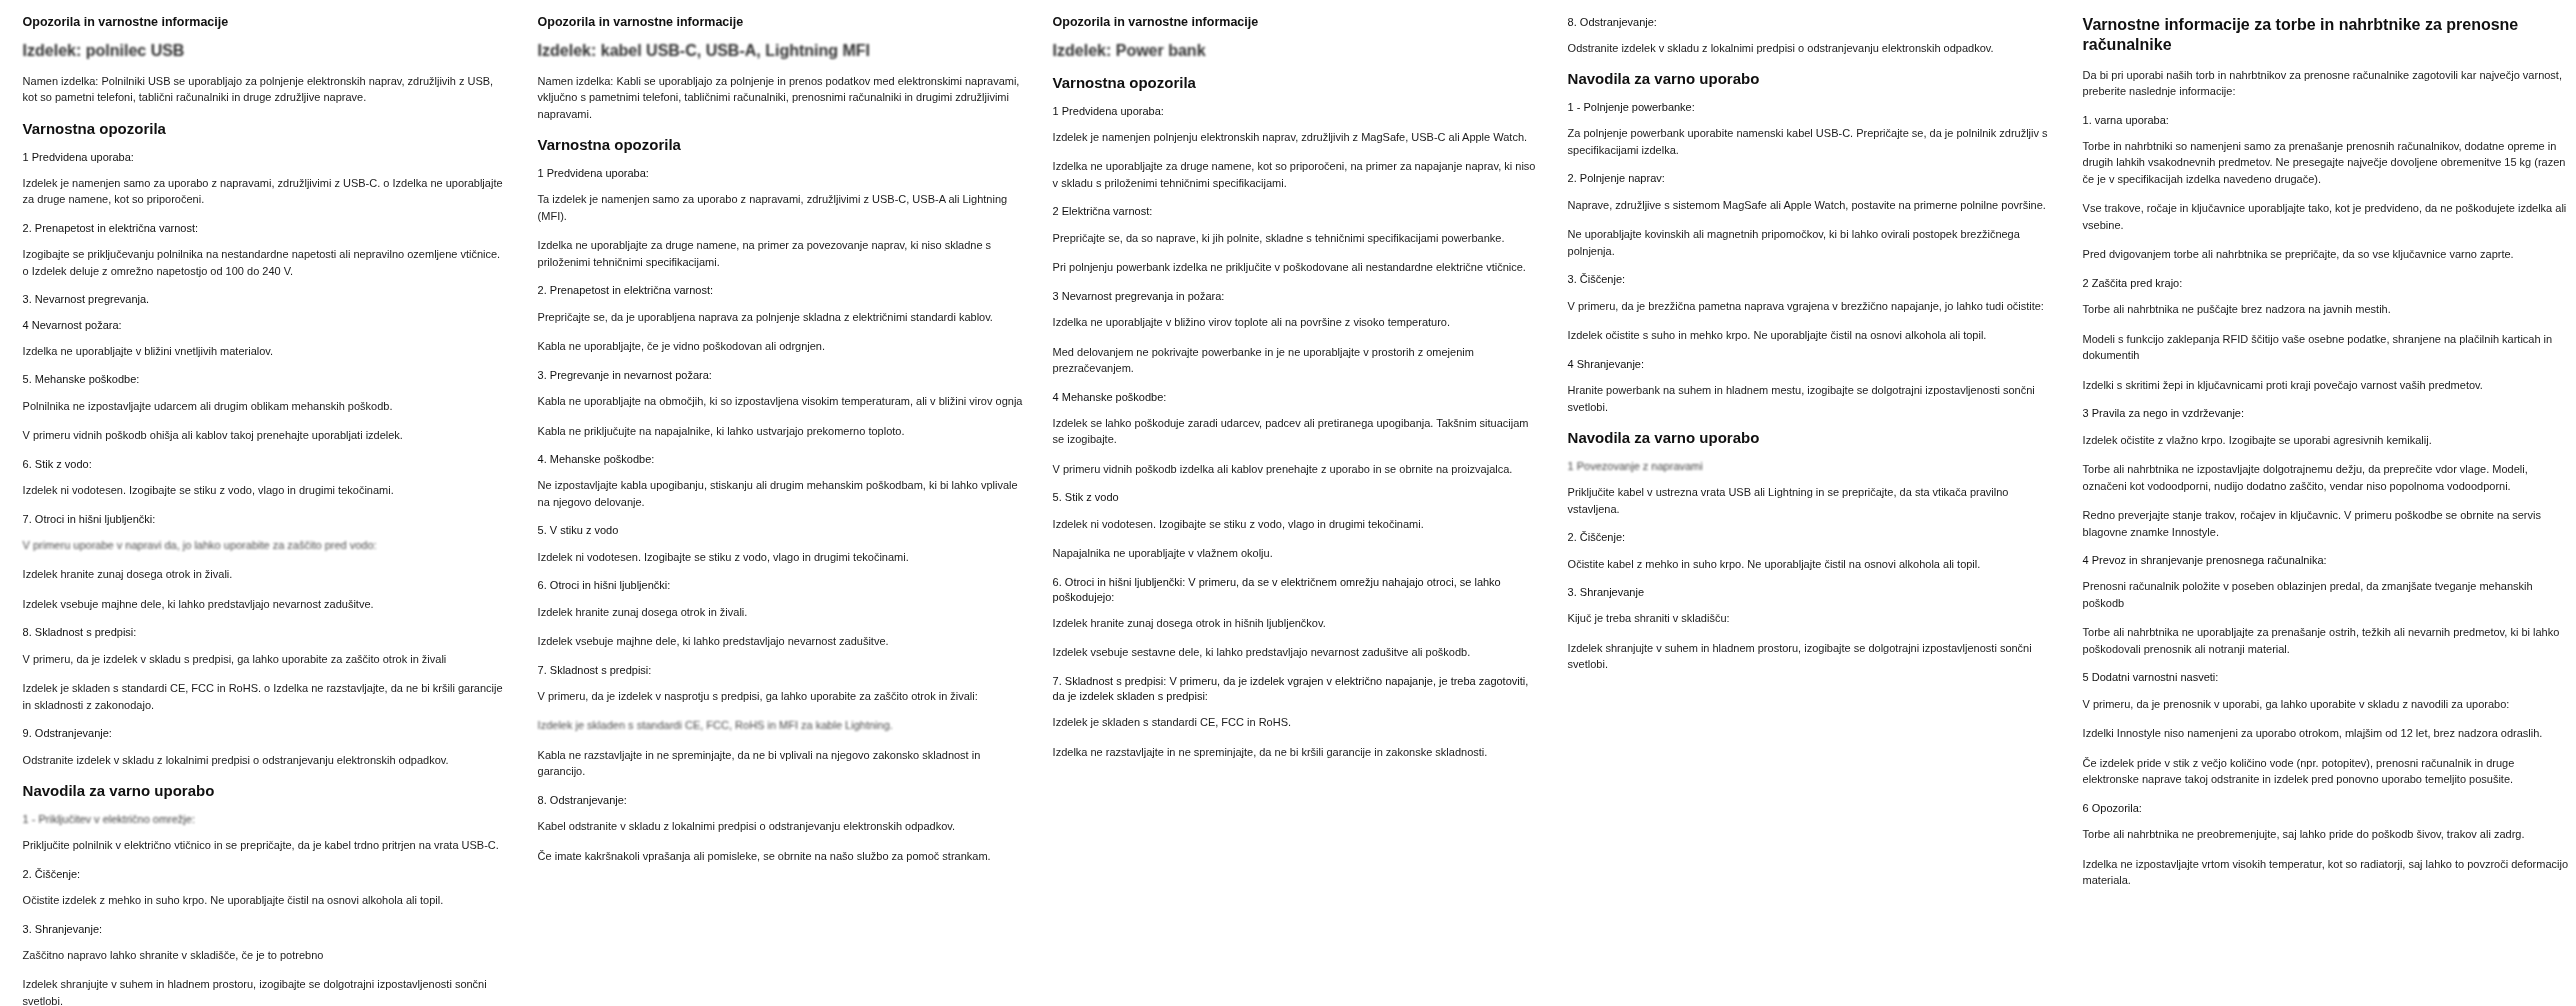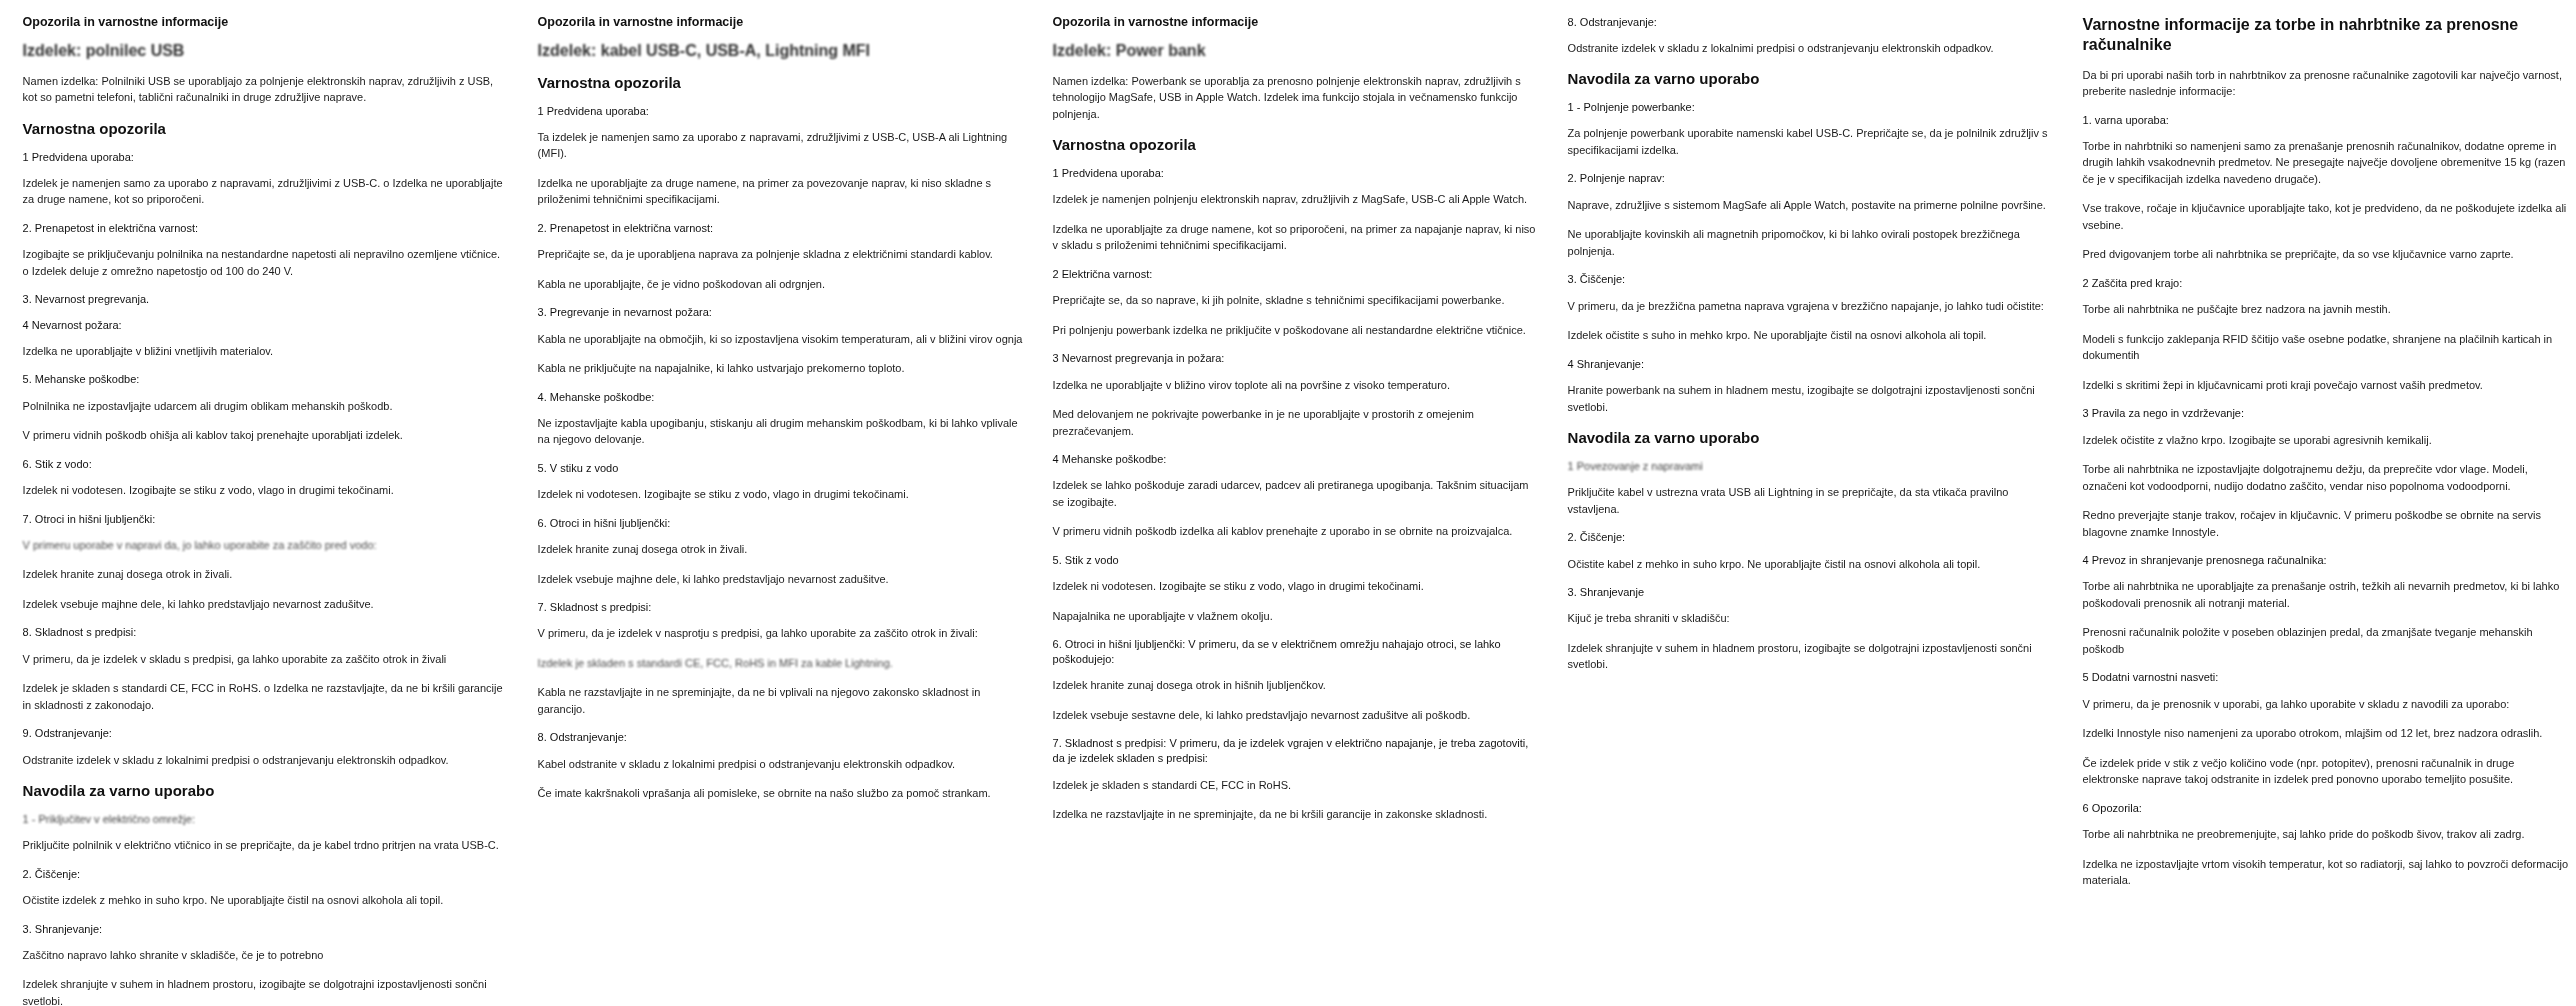--- a/index.html
+++ b/index.html
@@ -109,20 +109,21 @@
     <div class="item-head">2. Čiščenje:</div>
     <div class="para">Očistite izdelek z mehko in suho krpo. Ne uporabljajte čistil na osnovi alkohola ali topil.</div>
     <div class="item-head">3. Shranjevanje:</div>
     <div class="para">Zaščitno napravo lahko shranite v skladišče, če je to potrebno</div>
     <div class="para">Izdelek shranjujte v suhem in hladnem prostoru, izogibajte se dolgotrajni izpostavljenosti sončni svetlobi.</div>
   </div>
 
   <div class="column">
     <div class="doc-title">Opozorila in varnostne informacije</div>
     <div class="subtitle blur-soft">Izdelek: kabel USB-C, USB-A, Lightning MFI</div>
+    <div class="para">Namen izdelka: Kabli se uporabljajo za polnjenje in prenos podatkov med elektronskimi napravami, vključno s pametnimi telefoni, tabličnimi računalniki, prenosnimi računalniki in drugimi združljivimi napravami.</div>
     <div class="section-head">Varnostna opozorila</div>
     <div class="item-head">1 Predvidena uporaba:</div>
     <div class="para">Ta izdelek je namenjen samo za uporabo z napravami, združljivimi z USB-C, USB-A ali Lightning (MFI).</div>
     <div class="para">Izdelka ne uporabljajte za druge namene, na primer za povezovanje naprav, ki niso skladne s priloženimi tehničnimi specifikacijami.</div>
     <div class="item-head">2. Prenapetost in električna varnost:</div>
     <div class="para">Prepričajte se, da je uporabljena naprava za polnjenje skladna z električnimi standardi kablov.</div>
     <div class="para">Kabla ne uporabljajte, če je vidno poškodovan ali odrgnjen.</div>
     <div class="item-head">3. Pregrevanje in nevarnost požara:</div>
     <div class="para">Kabla ne uporabljajte na območjih, ki so izpostavljena visokim temperaturam, ali v bližini virov ognja</div>
     <div class="para">Kabla ne priključujte na napajalnike, ki lahko ustvarjajo prekomerno toploto.</div>
@@ -138,21 +139,20 @@
     <div class="para blur">Izdelek je skladen s standardi CE, FCC, RoHS in MFI za kable Lightning.</div>
     <div class="para">Kabla ne razstavljajte in ne spreminjajte, da ne bi vplivali na njegovo zakonsko skladnost in garancijo.</div>
     <div class="item-head">8. Odstranjevanje:</div>
     <div class="para">Kabel odstranite v skladu z lokalnimi predpisi o odstranjevanju elektronskih odpadkov.</div>
     <div class="para">Če imate kakršnakoli vprašanja ali pomislekе, se obrnite na našo službo za pomoč strankam.</div>
   </div>
 
   <div class="column">
     <div class="doc-title">Opozorila in varnostne informacije</div>
     <div class="subtitle blur-soft">Izdelek: Power bank</div>
-    <div class="para">Namen izdelka: Powerbank se uporablja za prenosno polnjenje elektronskih naprav, združljivih s tehnologijo MagSafe, USB in Apple Watch. Izdelek ima funkcijo stojala in večnamensko funkcijo polnjenja.</div>
     <div class="section-head">Varnostna opozorila</div>
     <div class="item-head">1 Predvidena uporaba:</div>
     <div class="para">Izdelek je namenjen polnjenju elektronskih naprav, združljivih z MagSafe, USB-C ali Apple Watch.</div>
     <div class="para">Izdelka ne uporabljajte za druge namene, kot so priporočeni, na primer za napajanje naprav, ki niso v skladu s priloženimi tehničnimi specifikacijami.</div>
     <div class="item-head">2 Električna varnost:</div>
     <div class="para">Prepričajte se, da so naprave, ki jih polnite, skladne s tehničnimi specifikacijami powerbanke.</div>
     <div class="para">Pri polnjenju powerbank izdelka ne priključite v poškodovane ali nestandardne električne vtičnice.</div>
     <div class="item-head">3 Nevarnost pregrevanja in požara:</div>
     <div class="para">Izdelka ne uporabljajte v bližino virov toplote ali na površine z visoko temperaturo.</div>
     <div class="para">Med delovanjem ne pokrivajte powerbanke in je ne uporabljajte v prostorih z omejenim prezračevanjem.</div>
@@ -203,22 +203,22 @@
     <div class="para">Pred dvigovanjem torbe ali nahrbtnika se prepričajte, da so vse ključavnice varno zaprte.</div>
     <div class="item-head">2 Zaščita pred krajo:</div>
     <div class="para">Torbe ali nahrbtnika ne puščajte brez nadzora na javnih mestih.</div>
     <div class="para">Modeli s funkcijo zaklepanja RFID ščitijo vaše osebne podatke, shranjene na plačilnih karticah in dokumentih</div>
     <div class="para">Izdelki s skritimi žepi in ključavnicami proti kraji povečajo varnost vaših predmetov.</div>
     <div class="item-head">3 Pravila za nego in vzdrževanje:</div>
     <div class="para">Izdelek očistite z vlažno krpo. Izogibajte se uporabi agresivnih kemikalij.</div>
     <div class="para">Torbe ali nahrbtnika ne izpostavljajte dolgotrajnemu dežju, da preprečite vdor vlage. Modeli, označeni kot vodoodporni, nudijo dodatno zaščito, vendar niso popolnoma vodoodporni.</div>
     <div class="para">Redno preverjajte stanje trakov, ročajev in ključavnic. V primeru poškodbe se obrnite na servis blagovne znamke Innostyle.</div>
     <div class="item-head">4 Prevoz in shranjevanje prenosnega računalnika:</div>
+    <div class="para">Prenosni računalnik položite v poseben oblazinjen predal, da zmanjšate tveganje mehanskih poškodb</div>
     <div class="para">Torbe ali nahrbtnika ne uporabljajte za prenašanje ostrih, težkih ali nevarnih predmetov, ki bi lahko poškodovali prenosnik ali notranji material.</div>
-    <div class="para">Prenosni računalnik položite v poseben oblazinjen predal, da zmanjšate tveganje mehanskih poškodb</div>
     <div class="item-head">5 Dodatni varnostni nasveti:</div>
     <div class="para">V primeru, da je prenosnik v uporabi, ga lahko uporabite v skladu z navodili za uporabo:</div>
     <div class="para">Izdelki Innostyle niso namenjeni za uporabo otrokom, mlajšim od 12 let, brez nadzora odraslih.</div>
     <div class="para">Če izdelek pride v stik z večjo količino vode (npr. potopitev), prenosni računalnik in druge elektronske naprave takoj odstranite in izdelek pred ponovno uporabo temeljito posušite.</div>
     <div class="item-head">6 Opozorila:</div>
     <div class="para">Torbe ali nahrbtnika ne preobremenjujte, saj lahko pride do poškodb šivov, trakov ali zadrg.</div>
     <div class="para">Izdelka ne izpostavljajte vrtom visokih temperatur, kot so radiatorji, saj lahko to povzroči deformacijo materiala.</div>
   </div>
 
 </div>

